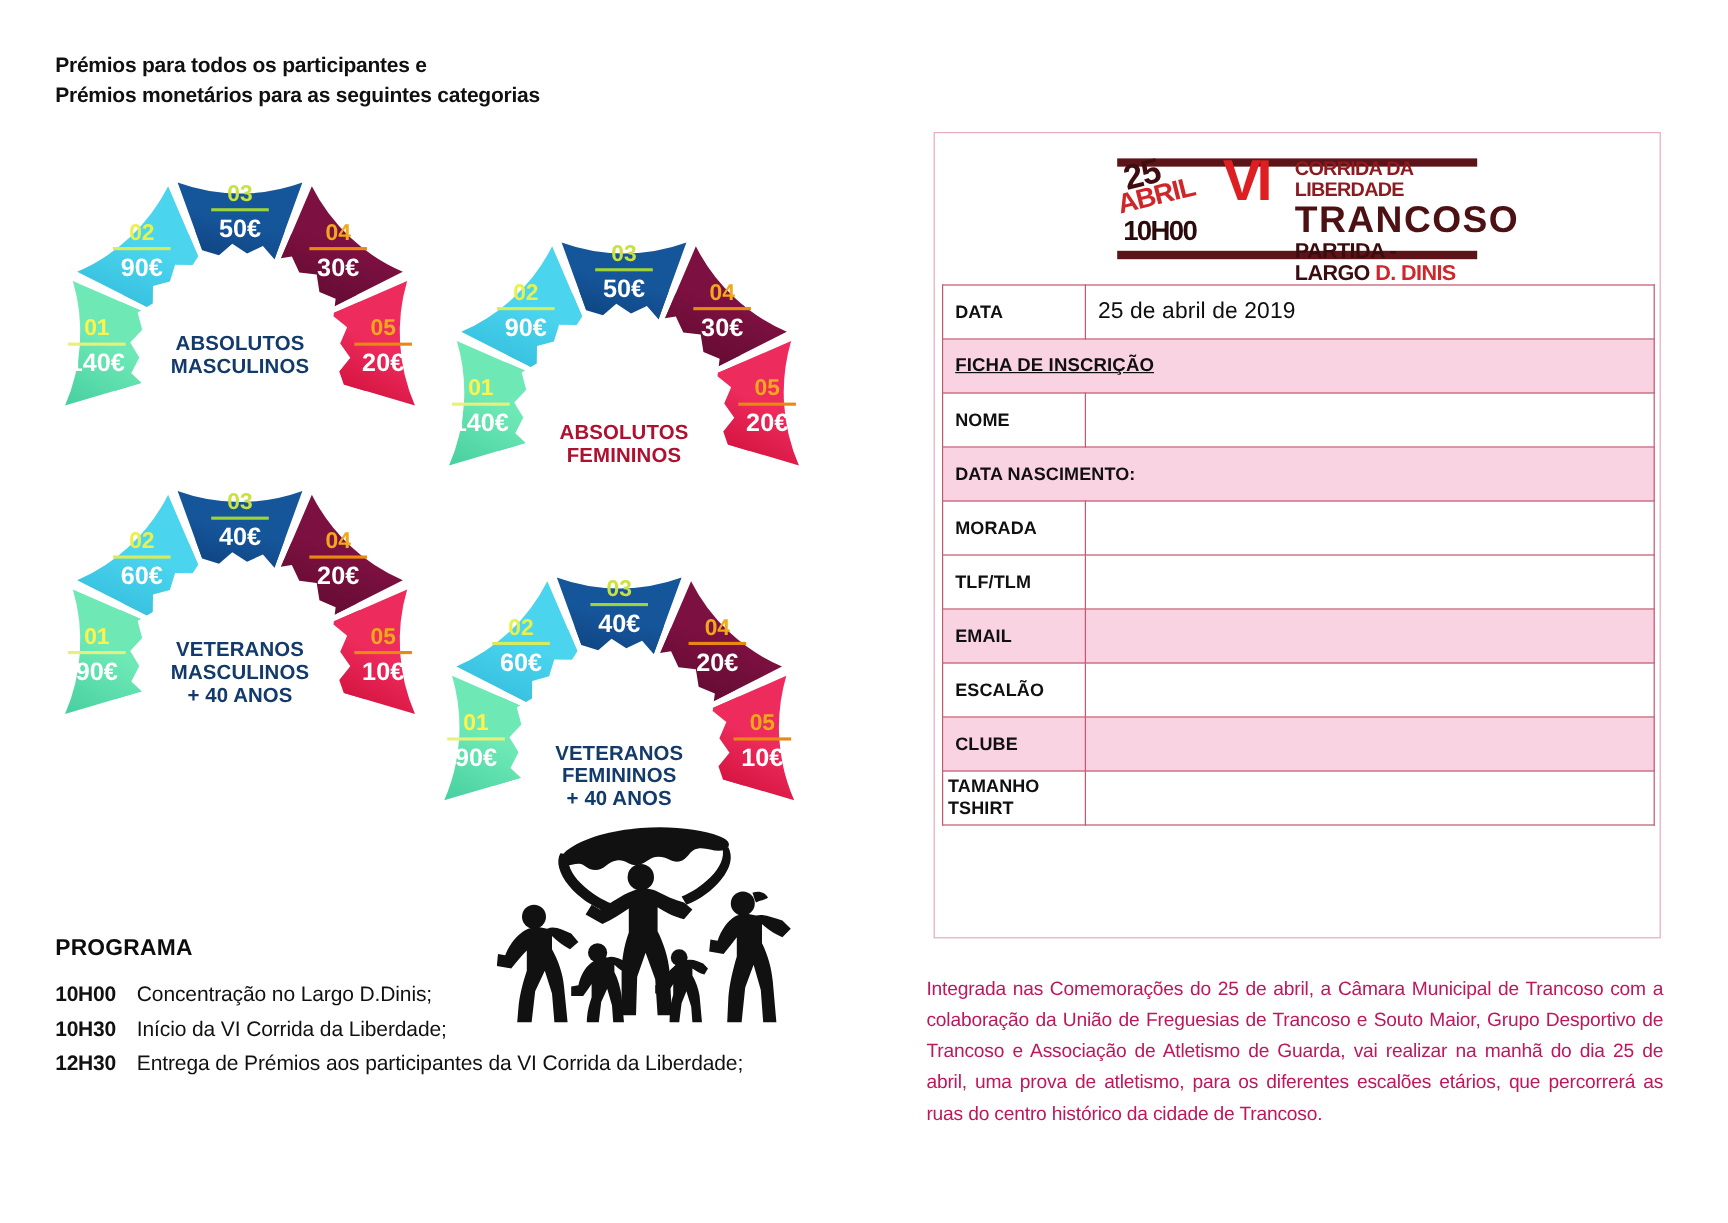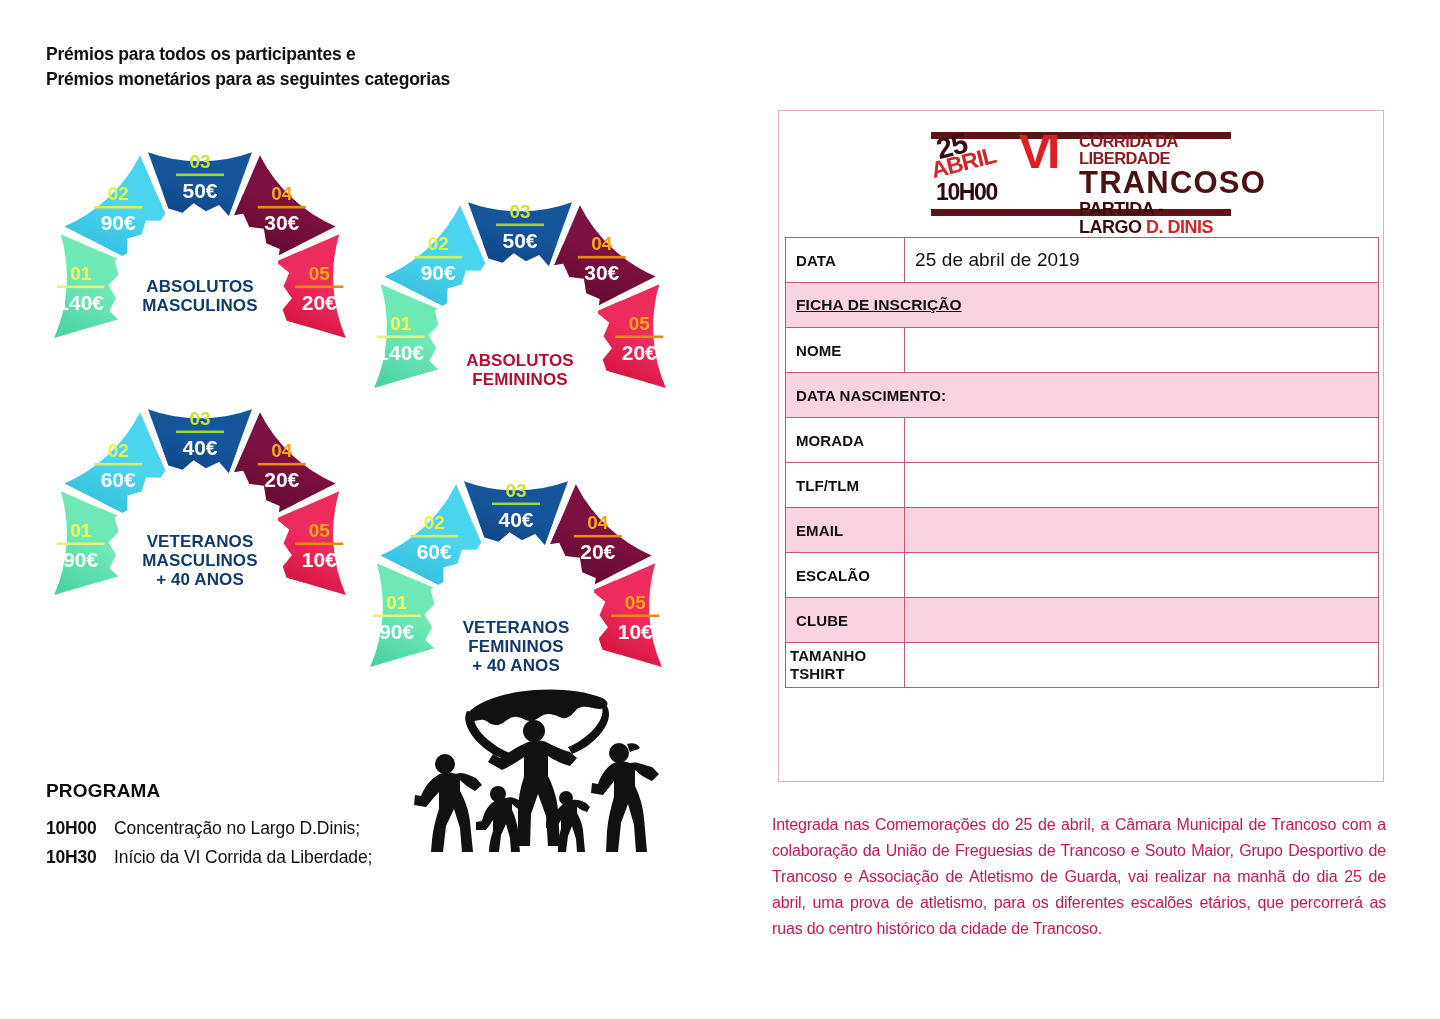--- a/index.html
+++ b/index.html
@@ -408,20 +408,24 @@
     <h2>PROGRAMA</h2>
     <div id="programa-list">
         <div class="prow">
           <span class="ptime">10H00</span>
           <span class="ptext">Concentração no Largo D.Dinis;</span>
         </div>
         <div class="prow">
           <span class="ptime">10H30</span>
           <span class="ptext">Início da VI Corrida da Liberdade;</span>
         </div>
+        <div class="prow">
+          <span class="ptime">12H30</span>
+          <span class="ptext">Entrega de Prémios aos participantes da VI Corrida da Liberdade;</span>
+        </div>
       </div>
   </div>
 
   <div class="formbox">
     <div class="logo-wrap">
       <div class="logo">
         <div class="bar top"></div>
         <div class="inner"></div>
         <div class="bar bot"></div>
         <div class="dateblk">

